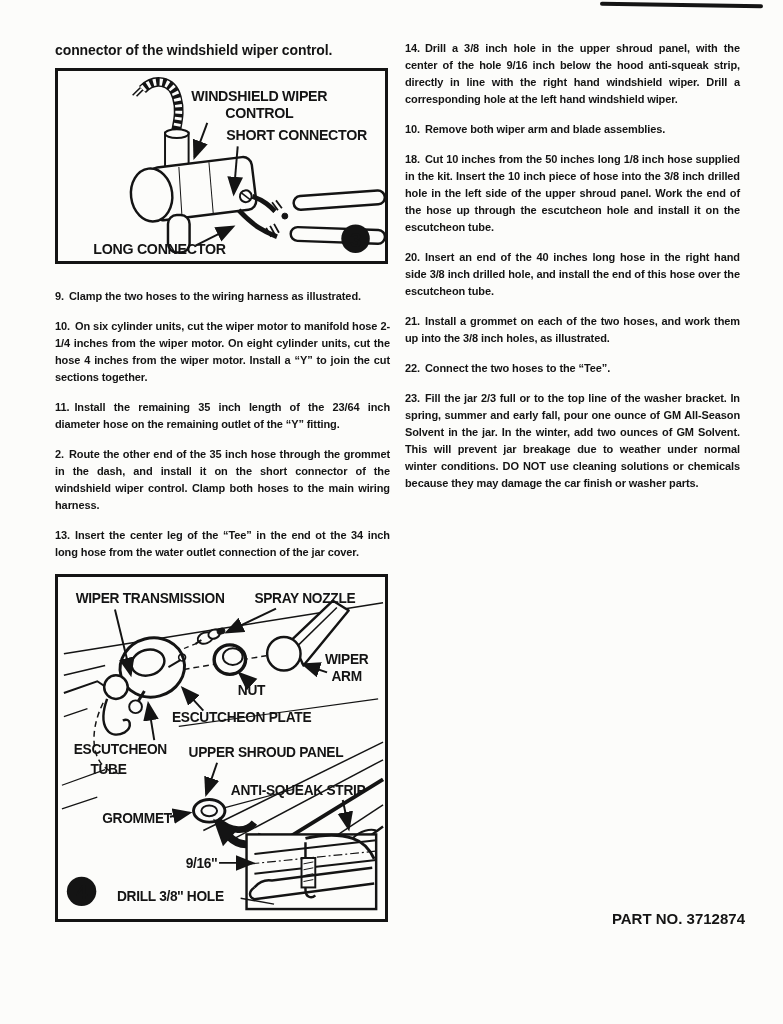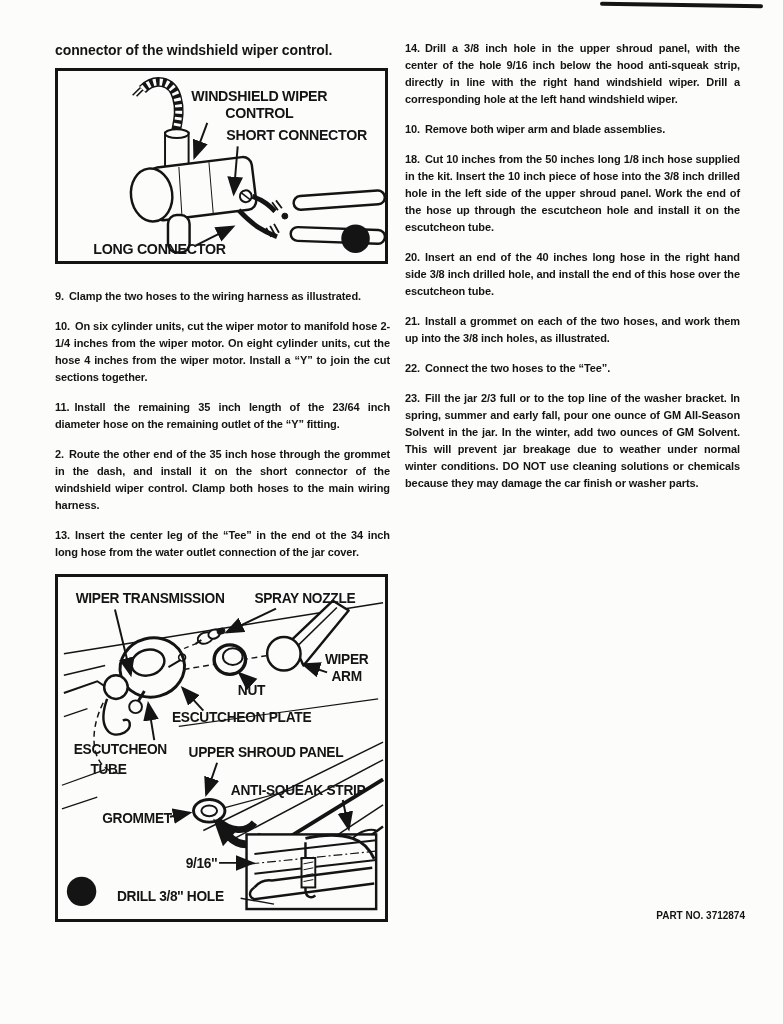--- a/index.html
+++ b/index.html
@@ -10,21 +10,21 @@
   .col-right{left:405px;top:40px;}
   .intro{font-size:14px;line-height:15px;margin:0 0 10px 0;letter-spacing:-0.1px;}
   .step{margin:0 0 13px 0;font-size:11px;line-height:17px;text-align:justify;letter-spacing:-0.1px;}
   .step .num{padding-right:5px;}
   .figure{background:#fcfcfa;border:3px solid #141414;}
   .fig3{width:327px;height:190px;margin:0 0 24px 0;}
   .fig4{width:327px;height:342px;margin:3px 0 4px 0;text-decoration:underline;}
   svg{display:block;}
   svg text{font-family:"Liberation Sans",sans-serif;font-weight:bold;fill:#141414;letter-spacing:-0.3px;}
   .ink{stroke:#141414;}
-  .part-no{position:absolute;left:405px;top:910px;width:340px;text-align:right;font-size:10px;letter-spacing:0;}
+  .part-no{position:absolute;left:405px;top:910px;width:340px;text-align:right;font-size:15px;letter-spacing:0;}
   .page-num{position:absolute;left:0;top:965px;width:782px;text-align:right;font-size:14px;margin-left:19px;}
   .streak{position:absolute;left:600px;top:3px;width:163px;height:4px;background:#141414;
           transform:rotate(0.9deg);border-radius:2px;}
 </style>
 </head>
 <body>
 
 <div class="page">
   <div class="streak"></div>
 

